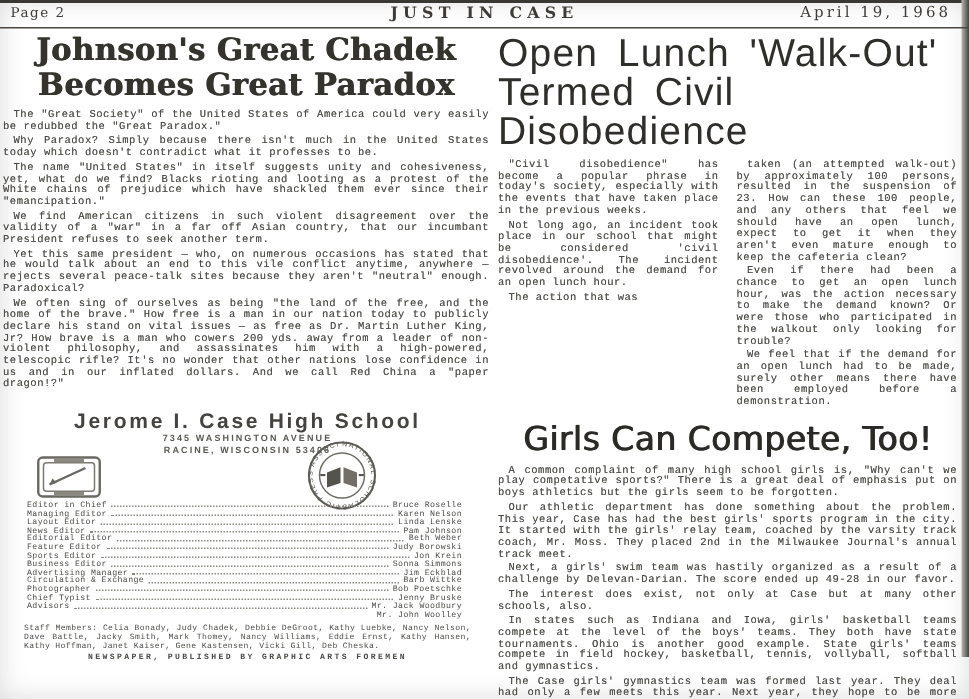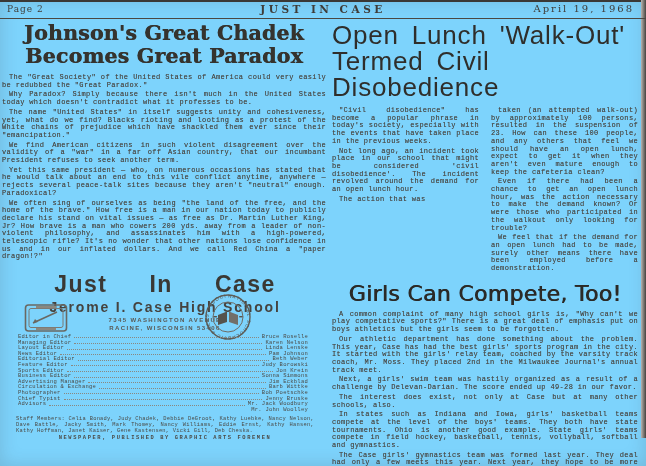--- a/index.html
+++ b/index.html
@@ -1,17 +1,17 @@
 <!DOCTYPE html>
 <html><head>
 <meta charset="utf-8">
 <style>
   html,body{margin:0;padding:0;}
   body{width:646px;height:466px;background:#dededa;font-family:"Liberation Sans",sans-serif;}
-  .page{position:absolute;top:0;left:0;width:646px;height:466px;background:#7dd3fc;overflow:hidden;
+  .page{position:absolute;top:0;left:0;width:646px;height:466px;background:#ffffff;overflow:hidden;
         box-shadow:inset 0 0 18px rgba(60,58,54,.18);}
   
   .edge-top{position:absolute;top:0;left:0;right:0;height:2px;background:#3a3835;}
   .edge-right{position:absolute;top:0;right:0;width:5px;height:438px;
               background:linear-gradient(to right,#b9b6b0,#46433f);}
   
   .hdr{position:absolute;top:3px;left:0;width:646px;height:15px;border-bottom:1.4px solid #4a4742;
        color:#3f3c38;font-family:"DejaVu Serif",serif;}
   .hdr .pg{position:absolute;left:7px;top:1px;font-size:9px;letter-spacing:1px;}
   .hdr .ttl{position:absolute;left:0;right:0;top:0;text-align:center;font-size:10.5px;letter-spacing:3.5px;font-weight:bold;}
@@ -111,25 +111,20 @@
       <p>Our athletic department has done something about the problem. This year, Case has had the best girls' sports program in the city. It started with the girls' relay team, coached by the varsity track coach, Mr. Moss. They placed 2nd in the Milwaukee Journal's annual track meet.</p>
       <p>Next, a girls' swim team was hastily organized as a result of a challenge by Delevan-Darian. The score ended up 49-28 in our favor.</p>
       <p>The interest does exist, not only at Case but at many other schools, also.</p>
       <p>In states such as Indiana and Iowa, girls' basketball teams compete at the level of the boys' teams. They both have state tournaments. Ohio is another good example. State girls' teams compete in field hockey, basketball, tennis, vollyball, softball and gymnastics.</p>
       <p>The Case girls' gymnastics team was formed last year. They deal had only a few meets this year. Next year, they hope to be more active.</p>
       <p>The interest exists in other Racine high schools, too. It takes initiative and a co-operative athletic department. The JUST IN CASE staff hopes that this interest can be increased in the future.</p>
     </div>
   </div>
 
   <div class="masthead">
-    <div class="mast-title">
-      <span>Just</span>
-      <span>In</span>
-      <span>Case</span>
-    </div>
     <div class="mast-school">Jerome I. Case High School</div>
     <div class="mast-addr">7345 WASHINGTON AVENUE</div>
     <div class="mast-addr">RACINE, WISCONSIN 53406</div>
 
     <div class="seal seal-left">
       <svg width="44" height="34" viewBox="0 0 44 34">
         <rect x="1.5" y="4" width="41" height="26" rx="3" fill="none" stroke="#6a6862" stroke-width="1.6"></rect>
         <rect x="5" y="7.5" width="34" height="19" rx="2" fill="none" stroke="#7b7972" stroke-width="1"></rect>
         <path d="M9,22 L33,11" stroke="#6a6862" stroke-width="1.6" fill="none"></path>
         <path d="M9,22 L14,21 L11,18 Z" fill="#6a6862"></path>

